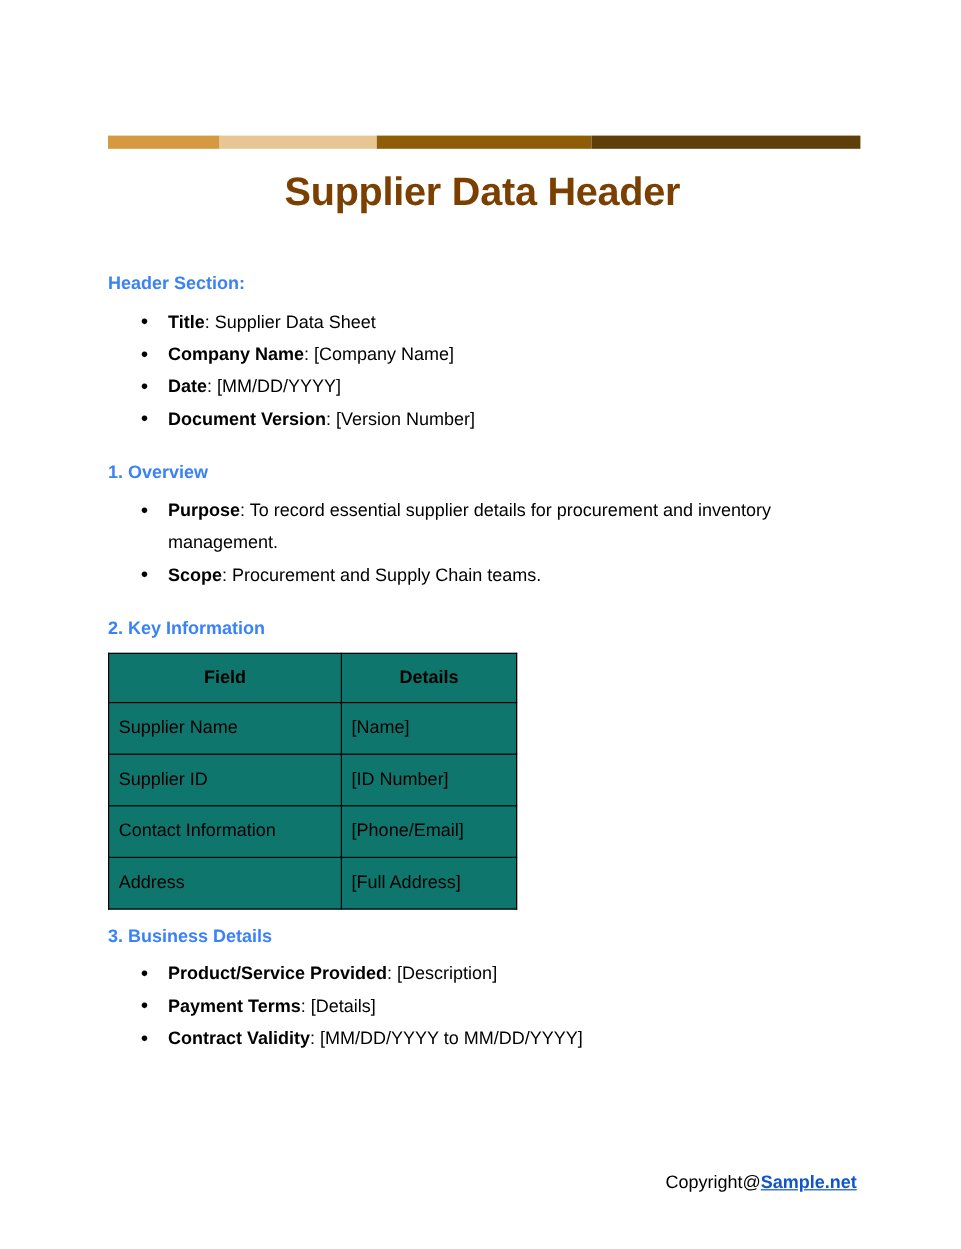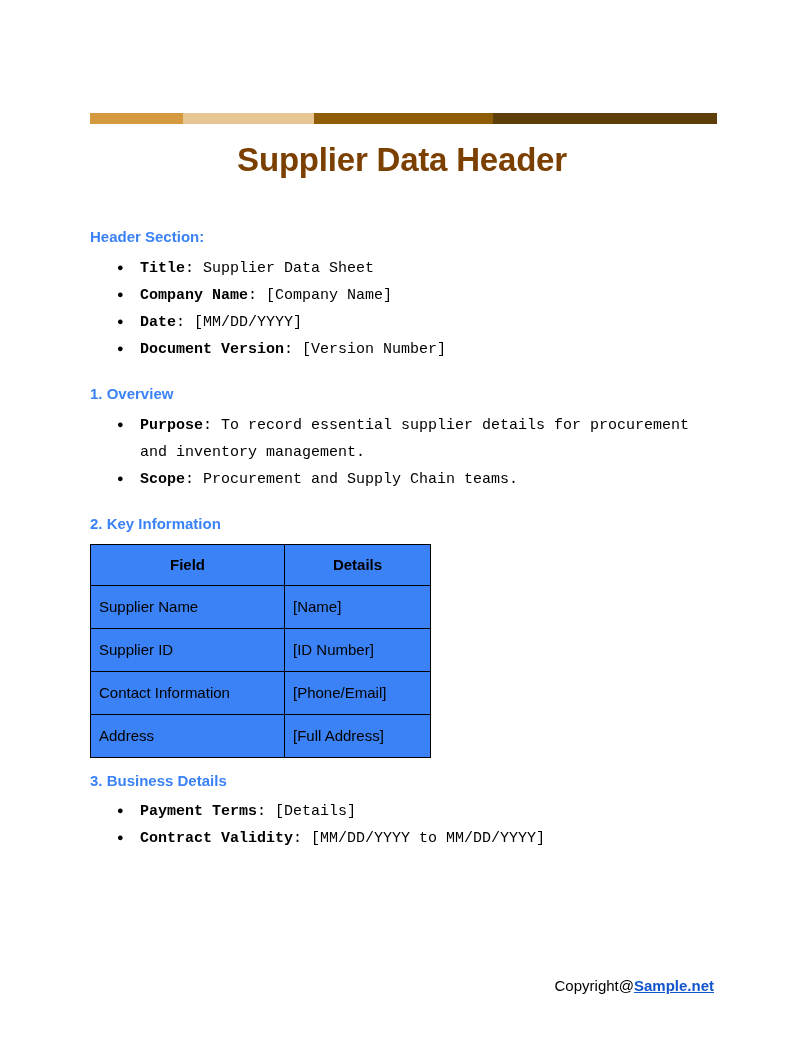--- a/index.html
+++ b/index.html
@@ -75,40 +75,39 @@
     list-style: none;
     margin: 7px 0 0 0;
     padding: 0;
   }
   ul.bullets > li {
     position: relative;
     padding-left: 50px;
     font-size: 15px;
     line-height: 1.80;
     color: #000;
-    font-family: Liberation Mono, monospace;
   }
   ul.bullets > li::before {
     content: "\25CF";
     position: absolute;
     left: 27px;
     top: 0;
     font-size: 11px;
     line-height: 2.45;
     color: #000;
   }
   .lbl { font-weight: bold; }
 
   
   table.key-info {
     border-collapse: collapse;
     margin-top: 9px;
     table-layout: fixed;
     width: 340px;
-    background: #3b82f6;
+    background: #0f766e;
   }
   table.key-info th,
   table.key-info td {
     border: 1px solid #000000;
     font-size: 15px;
     line-height: 1.3;
     vertical-align: middle;
     color: #000;
   }
   table.key-info th {
@@ -215,20 +214,21 @@
           </tr>
         </tbody>
       </table>
     </div>
 
     <div class="spacer-sm"></div>
 
     <div>
       <div class="section-heading">3. Business Details</div>
       <ul class="bullets">
+        <li><span class="lbl">Product/Service Provided</span><span>: [Description]</span></li>
         <li><span class="lbl">Payment Terms</span><span>: [Details]</span></li>
         <li><span class="lbl">Contract Validity</span><span>: [MM/DD/YYYY to MM/DD/YYYY]</span></li>
       </ul>
     </div>
 
   </div>
 
   <div class="footer">
     <span>Copyright@</span><a href="#" style="color: rgb(17, 85, 204);">Sample.net</a>
   </div>

